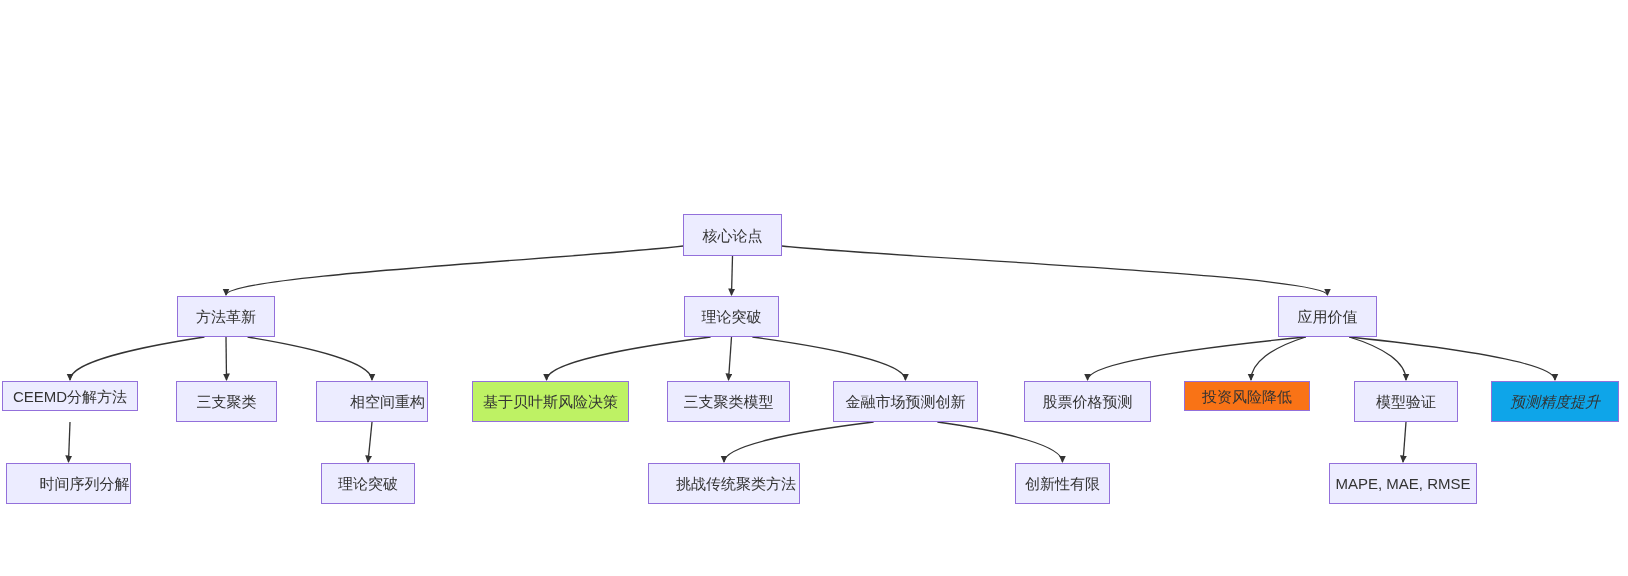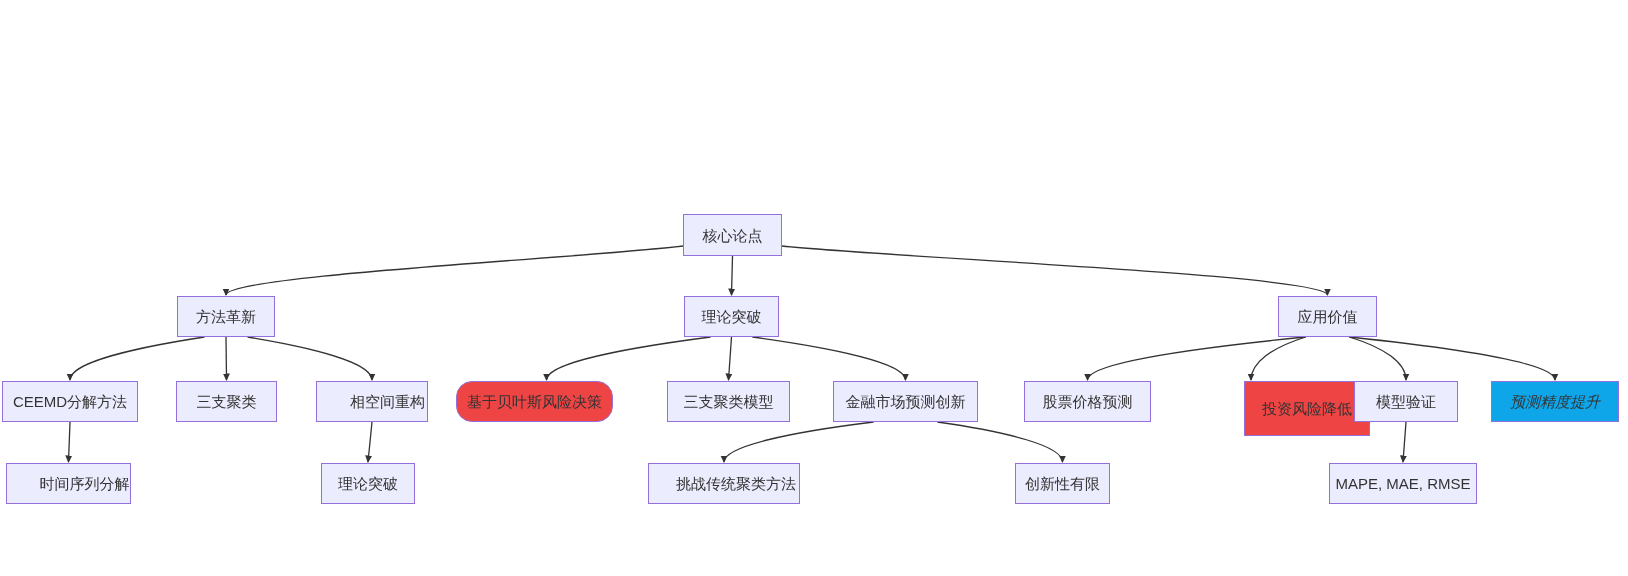--- a/index.html
+++ b/index.html
@@ -68,28 +68,28 @@
         <path class="edge" d="M 1349.28 337 C 1384.605 347.75, 1406 362.8, 1406 380" stroke="#333333" stroke-width="1.3" marker-end="url(#arrowhead)"></path>
         <path class="edge" d="M 1349.28 337 C 1451.655 347.75, 1555 362.8, 1555 380" stroke="#333333" stroke-width="1.3" marker-end="url(#arrowhead)"></path>
         <path class="edge" d="M 1406 422 L 1403 462" stroke="#333333" stroke-width="1.3" marker-end="url(#arrowhead)"></path>
       </g>
   </svg>
   <div id="node-layer">
       <div class="node" style="left: 683px; top: 214px; width: 99px; height: 42px; background: rgb(236, 236, 255); border-color: rgb(147, 112, 219); color: rgb(51, 51, 51);">核心论点</div>
       <div class="node" style="left: 177px; top: 296px; width: 98px; height: 41px; background: rgb(236, 236, 255); border-color: rgb(147, 112, 219); color: rgb(51, 51, 51);">方法革新</div>
       <div class="node" style="left: 684px; top: 296px; width: 95px; height: 41px; background: rgb(236, 236, 255); border-color: rgb(147, 112, 219); color: rgb(51, 51, 51);">理论突破</div>
       <div class="node" style="left: 1278px; top: 296px; width: 99px; height: 41px; background: rgb(236, 236, 255); border-color: rgb(147, 112, 219); color: rgb(51, 51, 51);">应用价值</div>
-      <div class="node" style="left: 2px; top: 381px; width: 136px; height: 41px; background: rgb(236, 236, 255); border-color: rgb(147, 112, 219); color: rgb(51, 51, 51);">CEEMD分解方法</div>
+      <div class="node" style="left: 2px; top: 381px; width: 136px; height: 30px; background: rgb(236, 236, 255); border-color: rgb(147, 112, 219); color: rgb(51, 51, 51);">CEEMD分解方法</div>
       <div class="node" style="left: 176px; top: 381px; width: 101px; height: 41px; background: rgb(236, 236, 255); border-color: rgb(147, 112, 219); color: rgb(51, 51, 51);">三支聚类</div>
       <div class="node" style="left: 316px; top: 381px; width: 112px; height: 41px; background: rgb(236, 236, 255); border-color: rgb(147, 112, 219); color: rgb(51, 51, 51); padding-left: 31px;">相空间重构</div>
-      <div class="node" style="left: 456px; top: 381px; width: 157px; height: 41px; background: #ef4444; border-color: rgb(147, 112, 219); color: rgb(51, 51, 51); border-radius: 16px;">基于贝叶斯风险决策</div>
+      <div class="node" style="left: 472px; top: 381px; width: 157px; height: 41px; background: #bef264; border-color: rgb(147, 112, 219); color: rgb(51, 51, 51);">基于贝叶斯风险决策</div>
       <div class="node" style="left: 667px; top: 381px; width: 123px; height: 41px; background: rgb(236, 236, 255); border-color: rgb(147, 112, 219); color: rgb(51, 51, 51);">三支聚类模型</div>
       <div class="node" style="left: 833px; top: 381px; width: 145px; height: 41px; background: rgb(236, 236, 255); border-color: rgb(147, 112, 219); color: rgb(51, 51, 51);">金融市场预测创新</div>
       <div class="node" style="left: 1024px; top: 381px; width: 127px; height: 41px; background: rgb(236, 236, 255); border-color: rgb(147, 112, 219); color: rgb(51, 51, 51);">股票价格预测</div>
-      <div class="node" style="left: 1244px; top: 381px; width: 126px; height: 55px; background: #ef4444; border-color: rgb(147, 112, 219); color: rgb(51, 51, 51);">投资风险降低</div>
+      <div class="node" style="left: 1184px; top: 381px; width: 126px; height: 30px; background: #f97316; border-color: rgb(147, 112, 219); color: rgb(51, 51, 51);">投资风险降低</div>
       <div class="node" style="left: 1354px; top: 381px; width: 104px; height: 41px; background: rgb(236, 236, 255); border-color: rgb(147, 112, 219); color: rgb(51, 51, 51);">模型验证</div>
       <div class="node" style="left: 1491px; top: 381px; width: 128px; height: 41px; background: #0ea5e9; border-color: rgb(147, 112, 219); color: rgb(51, 51, 51); font-style: italic;">预测精度提升</div>
       <div class="node" style="left: 6px; top: 463px; width: 125px; height: 41px; background: rgb(236, 236, 255); border-color: rgb(147, 112, 219); color: rgb(51, 51, 51); padding-left: 32px;">时间序列分解</div>
       <div class="node" style="left: 321px; top: 463px; width: 94px; height: 41px; background: rgb(236, 236, 255); border-color: rgb(147, 112, 219); color: rgb(51, 51, 51);">理论突破</div>
       <div class="node" style="left: 648px; top: 463px; width: 152px; height: 41px; background: rgb(236, 236, 255); border-color: rgb(147, 112, 219); color: rgb(51, 51, 51); padding-left: 24px;">挑战传统聚类方法</div>
       <div class="node" style="left: 1015px; top: 463px; width: 95px; height: 41px; background: rgb(236, 236, 255); border-color: rgb(147, 112, 219); color: rgb(51, 51, 51);">创新性有限</div>
       <div class="node" style="left: 1329px; top: 463px; width: 148px; height: 41px; background: rgb(236, 236, 255); border-color: rgb(147, 112, 219); color: rgb(51, 51, 51);">MAPE, MAE, RMSE</div>
     </div>
 </div>
 

